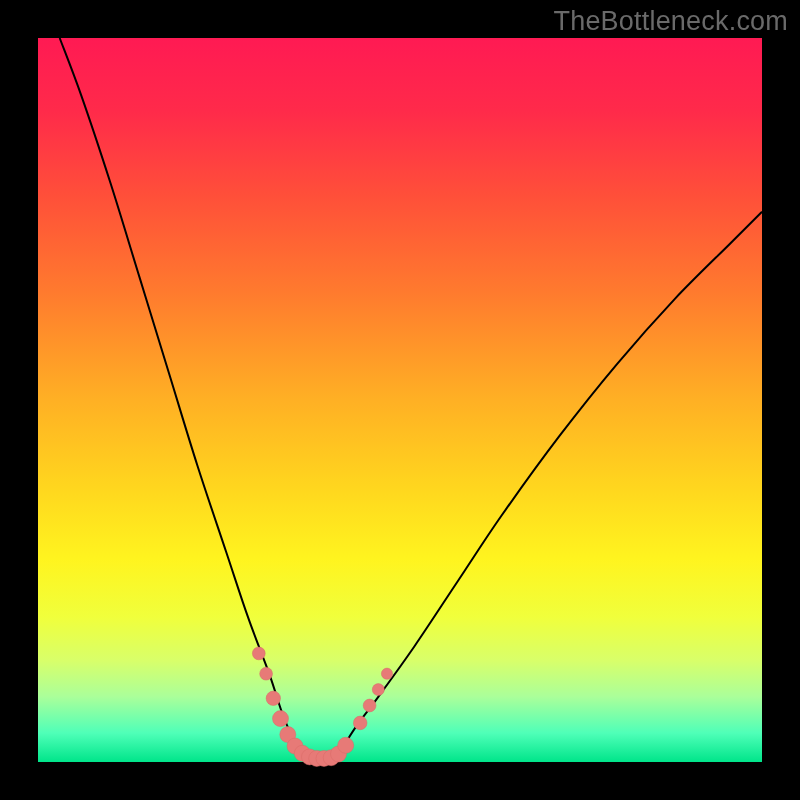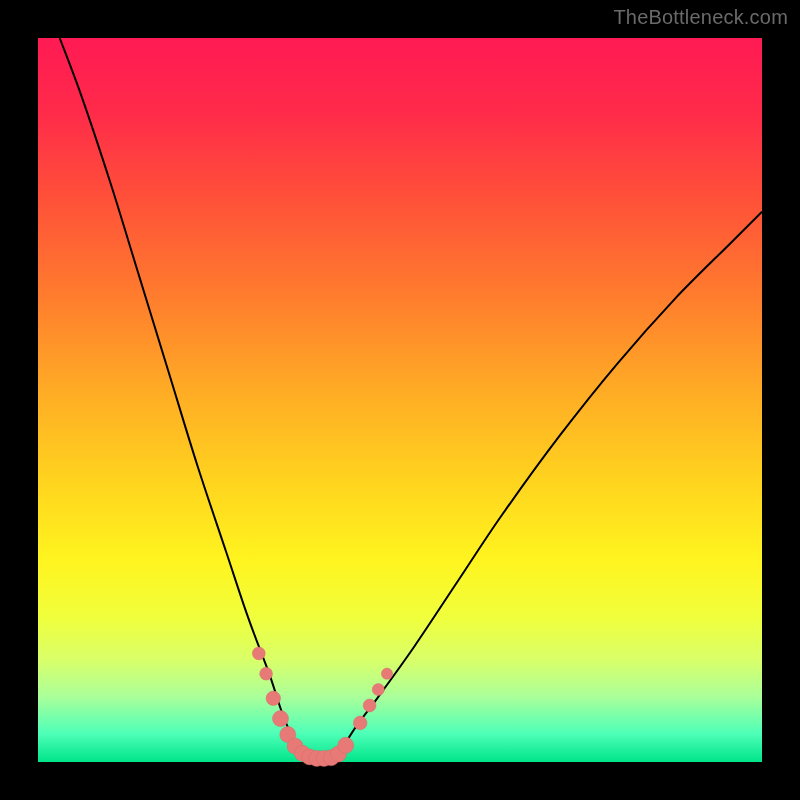--- a/index.html
+++ b/index.html
@@ -15,21 +15,21 @@
     position: relative;
     width: 800px;
     height: 800px;
     background: #000000;
   }
   .watermark {
     position: absolute;
     top: 6px;
     right: 12px;
     color: #6a6a6a;
-    font-size: 20px;
+    font-size: 27px;
     font-weight: 400;
     letter-spacing: 0.2px;
     z-index: 10;
   }
   svg {
     position: absolute;
     top: 0;
     left: 0;
   }
 </style>

